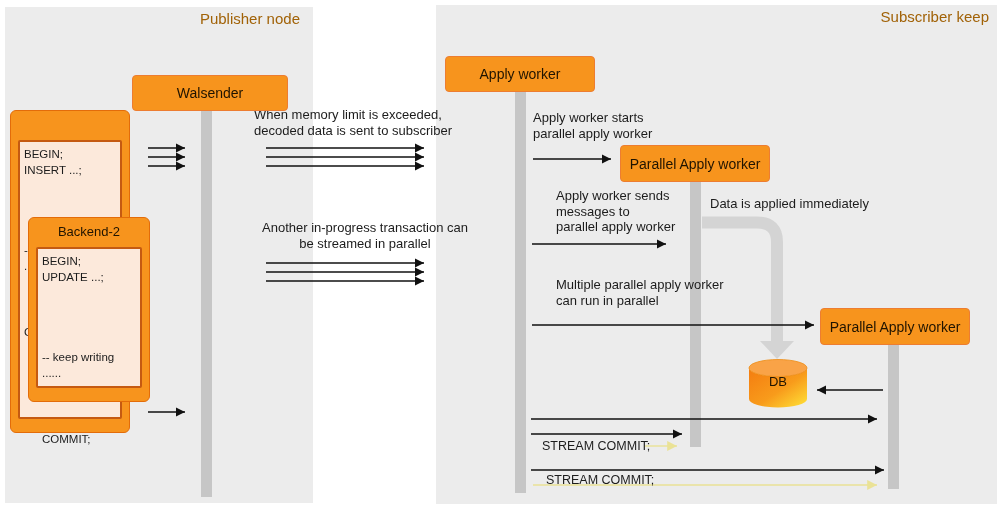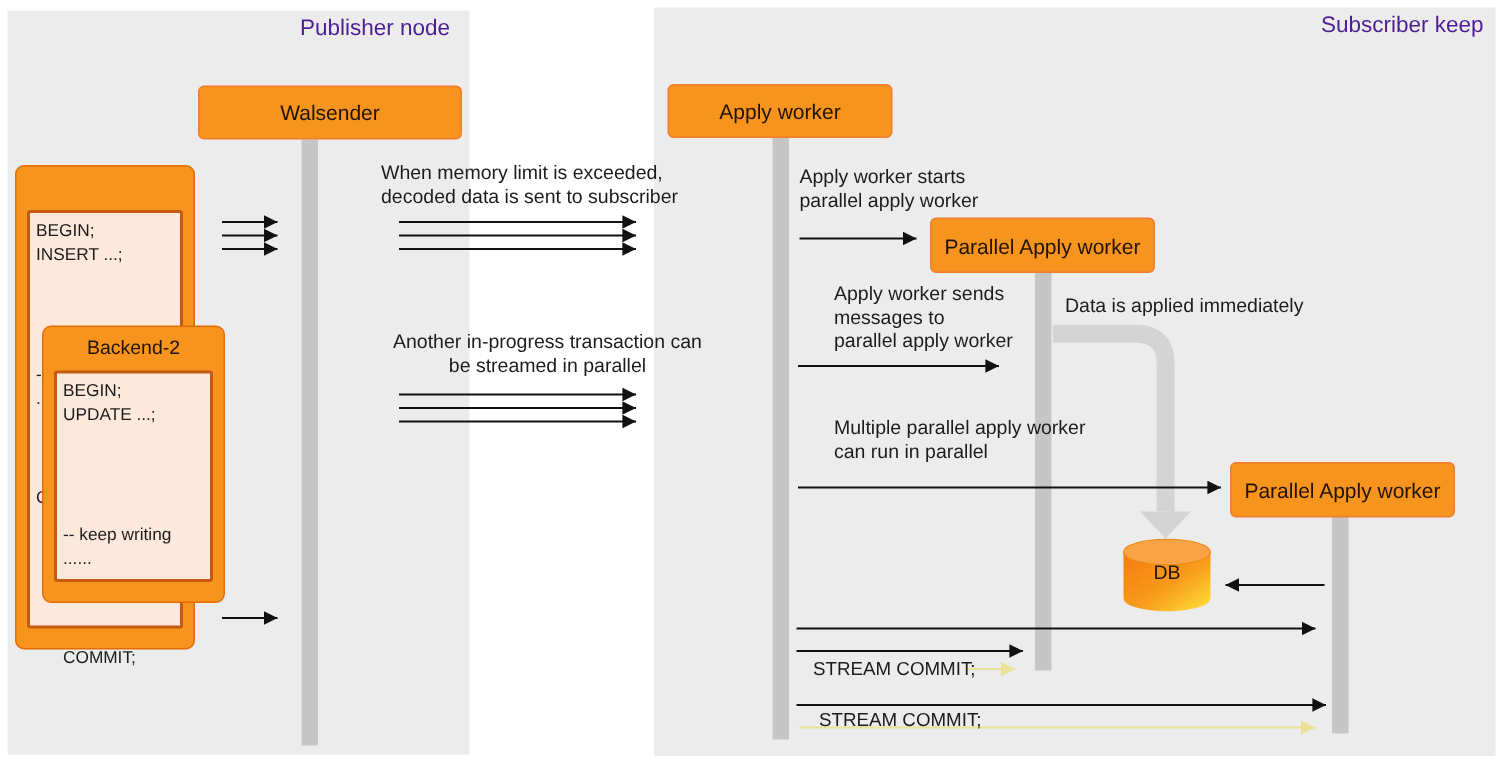--- a/index.html
+++ b/index.html
@@ -4,41 +4,41 @@
 <style>
   html,body{margin:0;padding:0;background:#fff;}
   .canvas{
     position:relative;width:1000px;height:508px;overflow:hidden;
     font-family:"Liberation Sans",sans-serif;color:#1c1c1c;background:#fff;
   }
   
   .panel{position:absolute;background:#ECECEC;z-index:0;}
   .panel-publisher{left:5px;top:7px;width:308px;height:496px;}
   .panel-subscriber{left:436px;top:5px;width:561px;height:499px;}
-  .panel-title{font-size:15px;text-align:right;padding-top:3px;color:#4c1d95;}
+  .panel-title{font-size:15px;text-align:right;padding-top:3px;color:#a16207;}
   .panel-publisher .panel-title{padding-right:13px;}
   .panel-subscriber .panel-title{padding-right:8px;}
 
   
   .lifeline{position:absolute;width:11px;background:#C6C6C6;z-index:1;}
   .ll-walsender{left:201px;top:93px;height:404px;}
   .ll-apply{left:515px;top:92px;height:401px;}
   .ll-paw1{left:690px;top:181px;height:266px;}
   .ll-paw2{left:888px;top:344px;height:145px;}
 
   
   .overlay{position:absolute;left:0;top:0;z-index:3;}
 
   
   .obox{
     position:absolute;background:#F7941D;border:1px solid #ED7D31;border-radius:4px;
     display:flex;align-items:center;justify-content:center;
     font-size:14px;color:#201400;z-index:5;box-sizing:border-box;
   }
-  .bx-walsender{left:132px;top:57px;width:176px;height:36px;}
+  .bx-walsender{left:132px;top:75px;width:156px;height:36px;}
   .bx-apply{left:445px;top:56px;width:150px;height:36px;}
   .bx-paw1{left:620px;top:145px;width:150px;height:37px;}
   .bx-paw2{left:820px;top:308px;width:150px;height:37px;}
 
   
   .backend{
     position:absolute;background:#F7941D;border:1px solid #E36C09;border-radius:6px;
     box-sizing:border-box;
   }
   .backend-1{left:10px;top:110px;width:120px;height:323px;z-index:6;}

